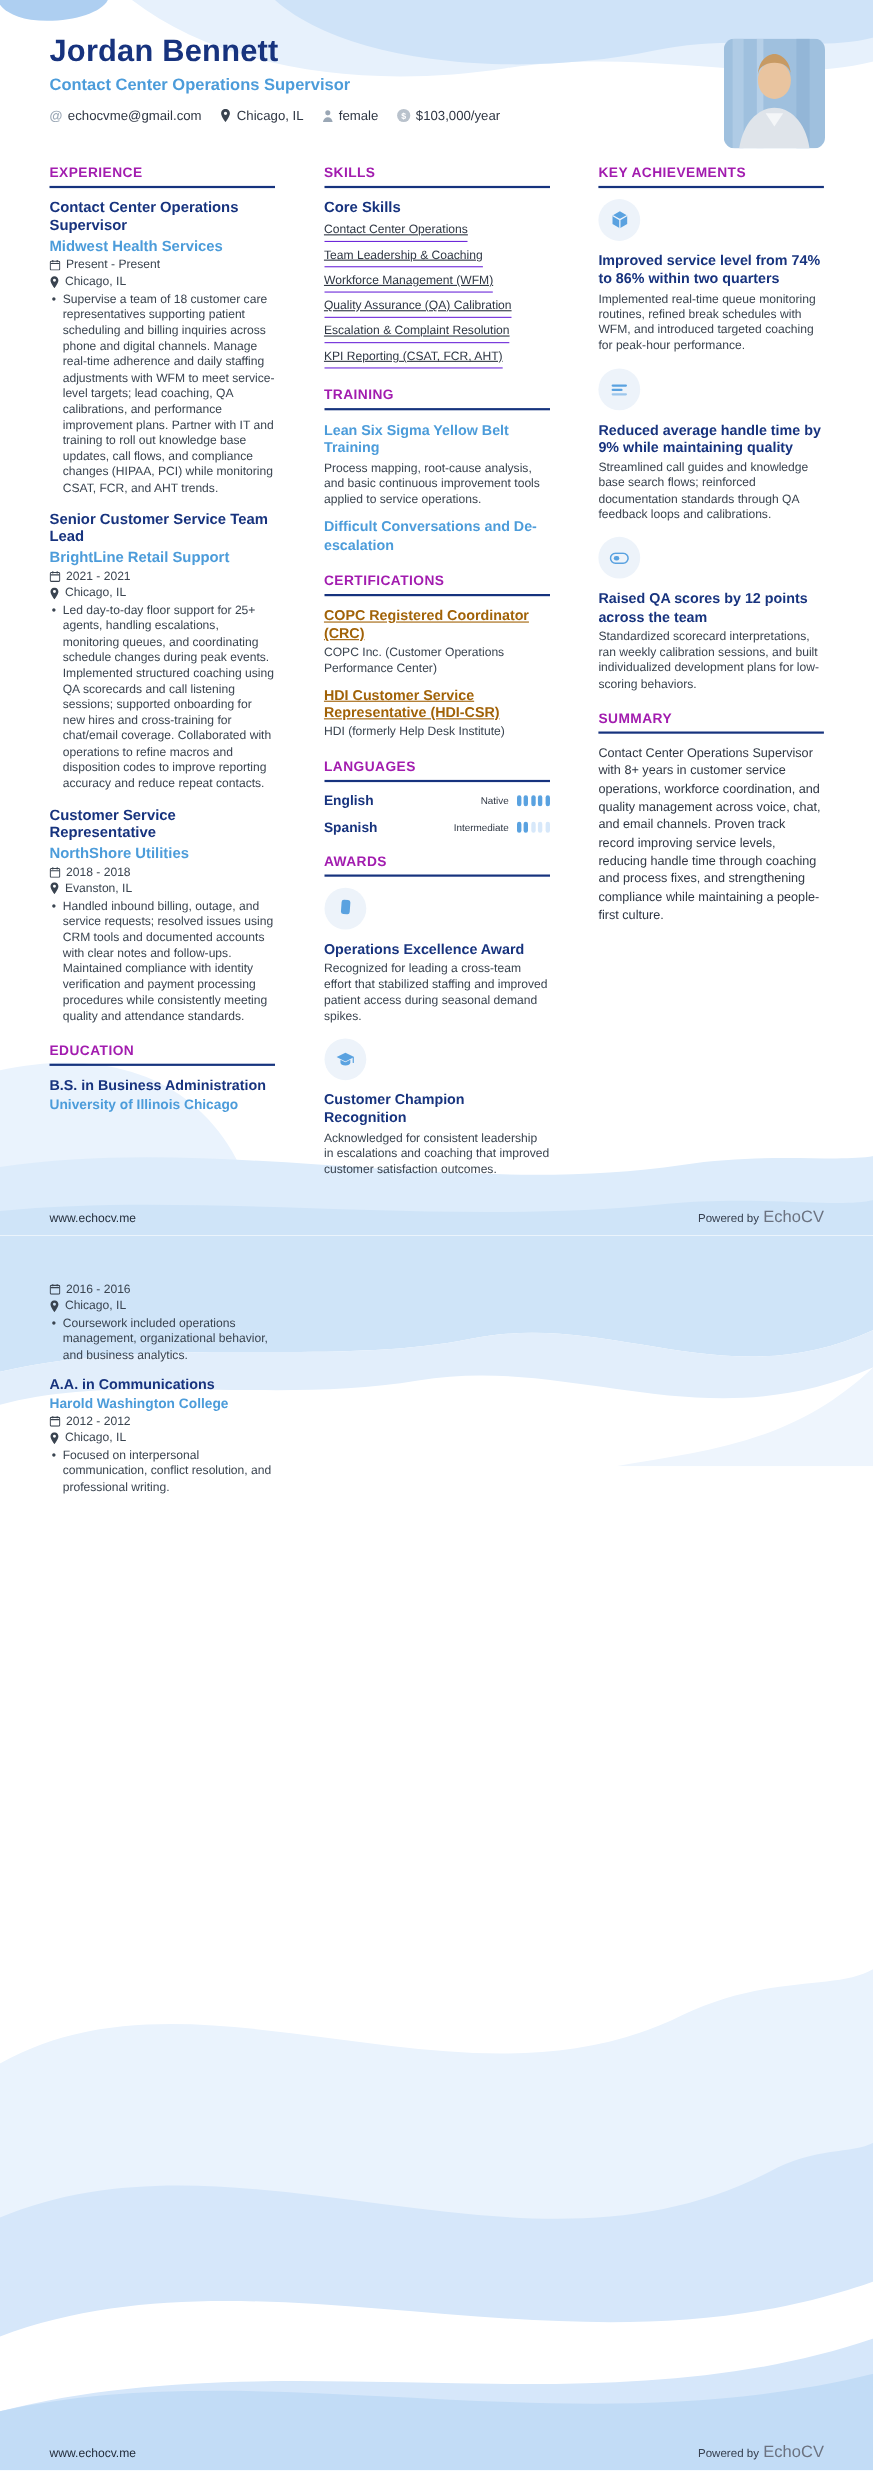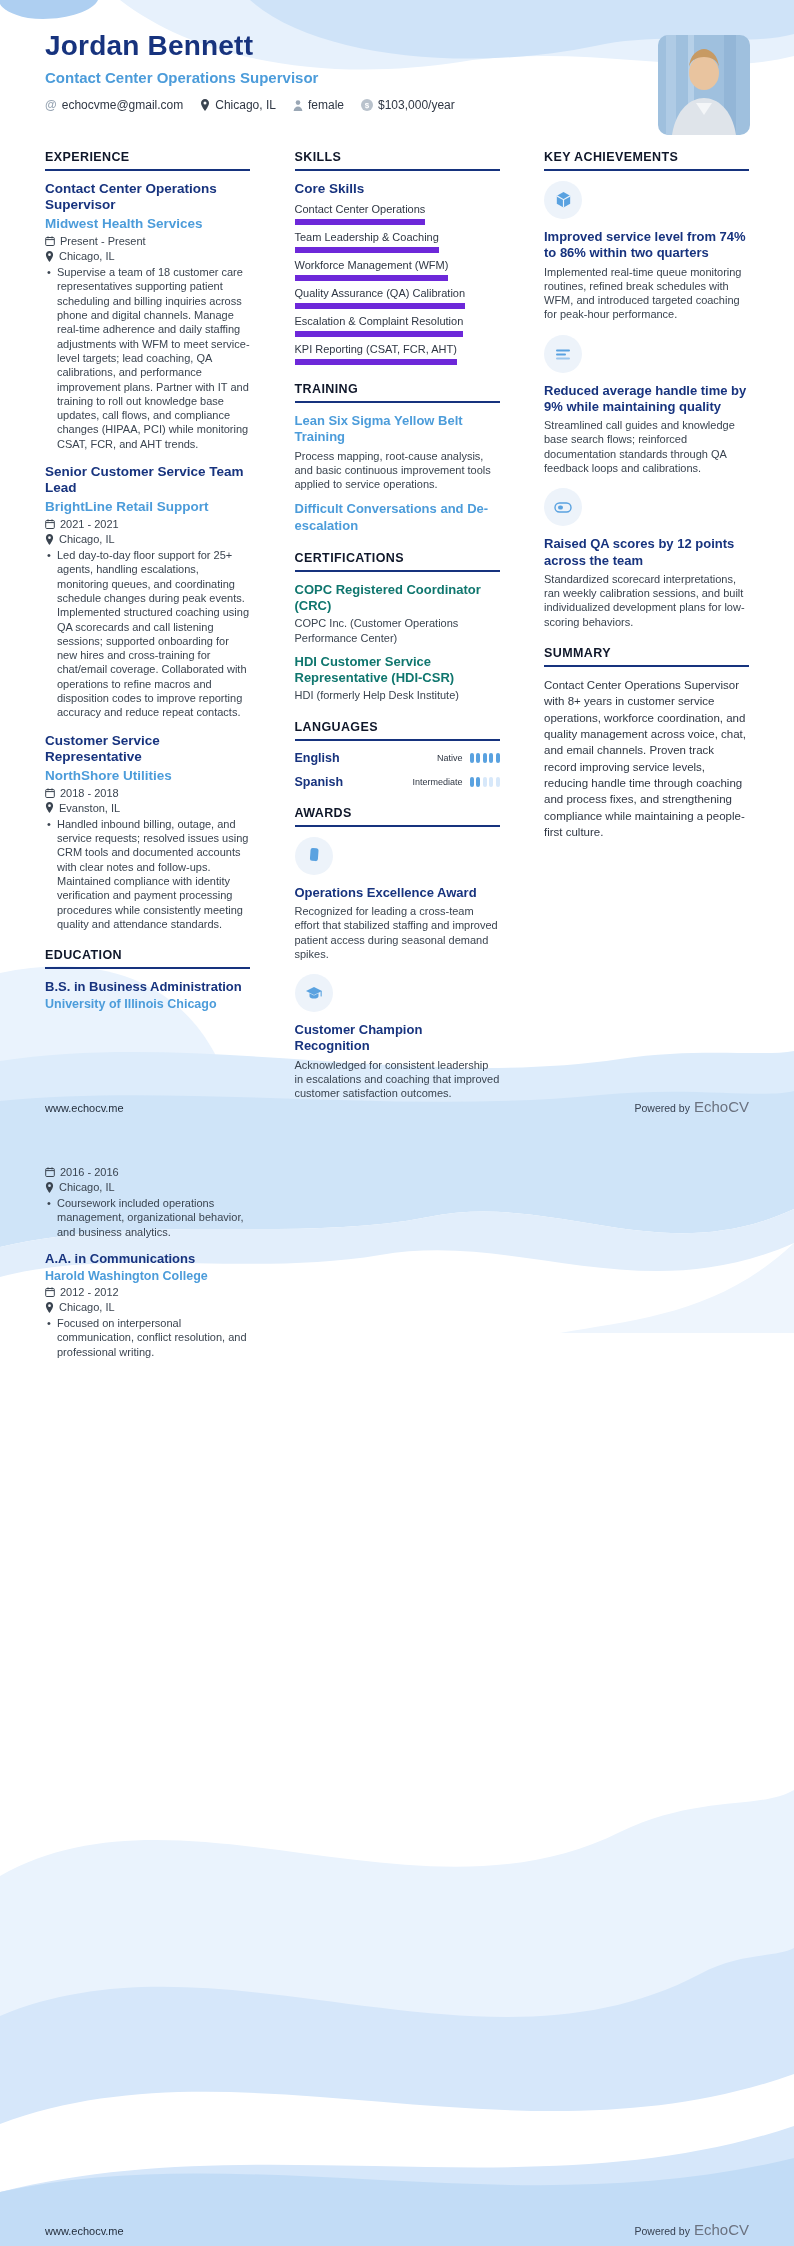--- a/index.html
+++ b/index.html
@@ -16,38 +16,38 @@
   .contact-row { margin-top:12px; display:flex; gap:17px; align-items:center; font-size:12px; color:#2f3744; }
   .contact-item { display:flex; gap:5px; align-items:center; white-space:nowrap; }
   .at-glyph { color:#9aa7b5; font-size:12px; font-weight:700; }
   .coin { display:inline-flex; width:12px; height:12px; border-radius:50%; background:#b9c2cc; color:#fff; font-size:8px; align-items:center; justify-content:center; font-weight:700; }
   .photo { position:absolute; top:35px; right:44px; width:92px; height:100px; border-radius:10px; overflow:hidden; z-index:2; }
 
   
   .columns { position:absolute; top:150px; left:45px; right:45px; display:flex; justify-content:space-between; z-index:2; }
   .col { width:205px; }
   .section { margin-bottom:17px; }
-  .section-title { font-size:12.5px; font-weight:700; color:#0f172a; letter-spacing:.4px; border-bottom:2.5px solid #16337e; padding-bottom:5px; margin-bottom:10px; }
+  .section-title { font-size:12.5px; font-weight:700; color:#a21caf; letter-spacing:.4px; border-bottom:2.5px solid #16337e; padding-bottom:5px; margin-bottom:10px; }
 
   .job { margin-bottom:13px; }
   .job-role { font-size:13.5px; font-weight:700; color:#17337e; line-height:1.22; }
   .job-company { font-size:13.5px; font-weight:700; color:#4c9cda; margin-top:2px; line-height:1.2; }
   .meta { display:flex; align-items:center; gap:5px; font-size:11px; color:#3a4450; margin-top:3px; }
   .bullets { list-style:none; margin-top:3px; }
   .bullets li { position:relative; padding-left:12px; font-size:11px; color:#3a4450; line-height:1.3; }
   .bullets li::before { content:"•"; position:absolute; left:2px; color:#3a4450; }
 
   .skill-group-title { font-size:13.5px; font-weight:700; color:#17337e; margin-bottom:1px; }
-  .skill-item { display:block; width:fit-content; font-size:11px; color:#2f3744; padding:6px 0 4px; border-bottom:6px solid #6d28d9; }
+  .skill-item { display:block; width:fit-content; font-size:11px; color:#2f3744; padding:6px 0 4px; border-bottom:1px solid #6d28d9;text-decoration:underline; }
 
   .course { margin-bottom:10px; }
   .course-name { font-size:13px; font-weight:700; color:#4c9cda; line-height:1.25; margin-bottom:3px; }
   .course-desc, .cert-issuer, .iconed-desc { font-size:11px; color:#3a4450; line-height:1.3; }
   .cert { margin-bottom:9px; }
-  .cert-name { font-size:13px; font-weight:700; color:#0f766e; line-height:1.25; margin-bottom:2px; }
+  .cert-name { font-size:13px; font-weight:700; color:#a16207; line-height:1.25; margin-bottom:2px;text-decoration:underline; }
 
   .lang-row { display:flex; align-items:center; margin-bottom:10px; }
   .lang-name { flex:1; font-size:12.5px; font-weight:700; color:#17337e; }
   .lang-level { font-size:9px; color:#2f3744; margin-right:7px; }
   .lang-bars { display:flex; gap:2.5px; align-items:center; }
   .bar { width:4px; height:10px; border-radius:2px; background:#d7e8fa; }
   .bar.filled { background:#5aa2e0; }
 
   .iconed-item { display:flex; gap:10px; margin-bottom:13px;flex-direction:column; }
   .icon-circle { flex:0 0 38px; width:38px; height:38px; border-radius:50%; background:#edf3fa; display:flex; align-items:center; justify-content:center; }

